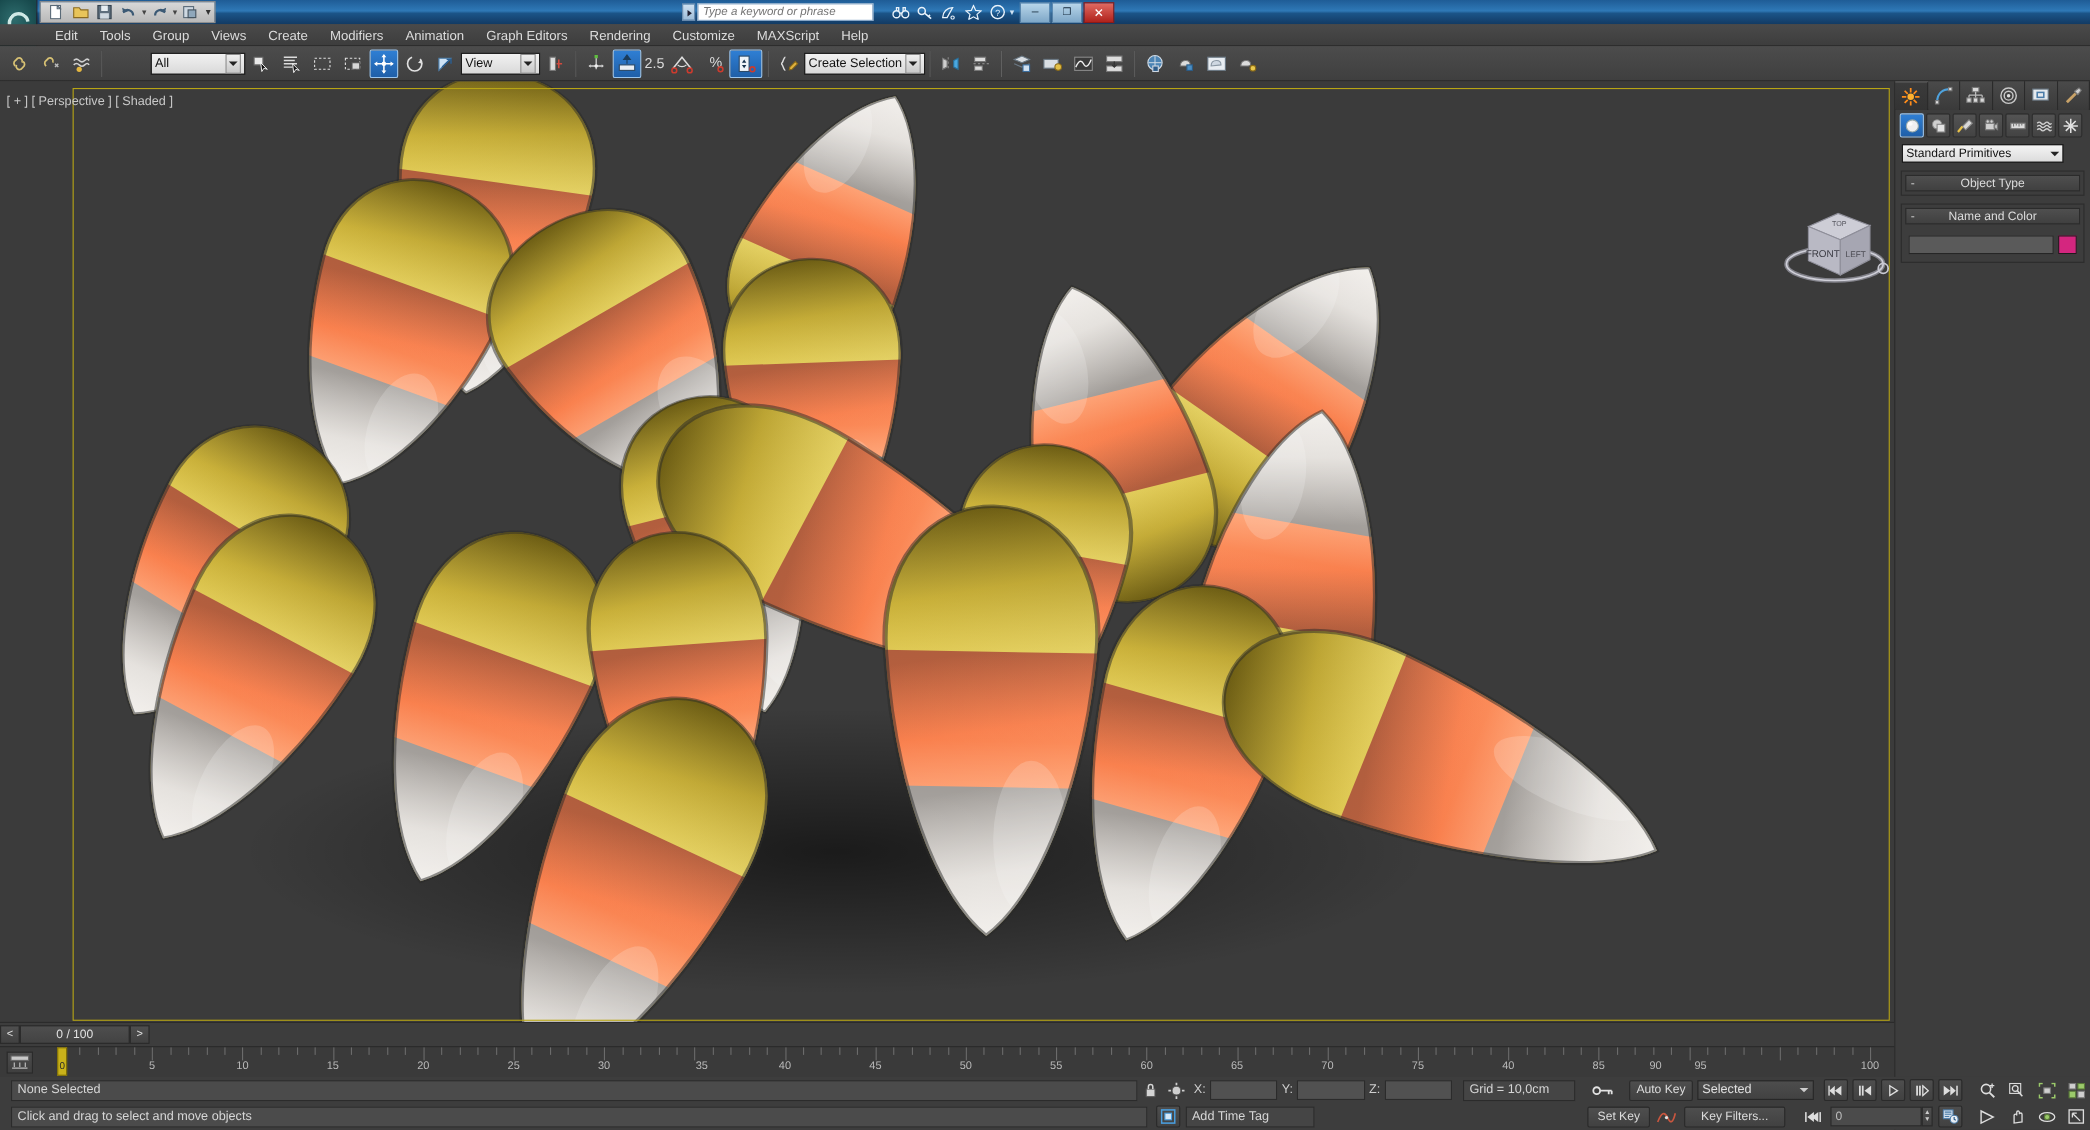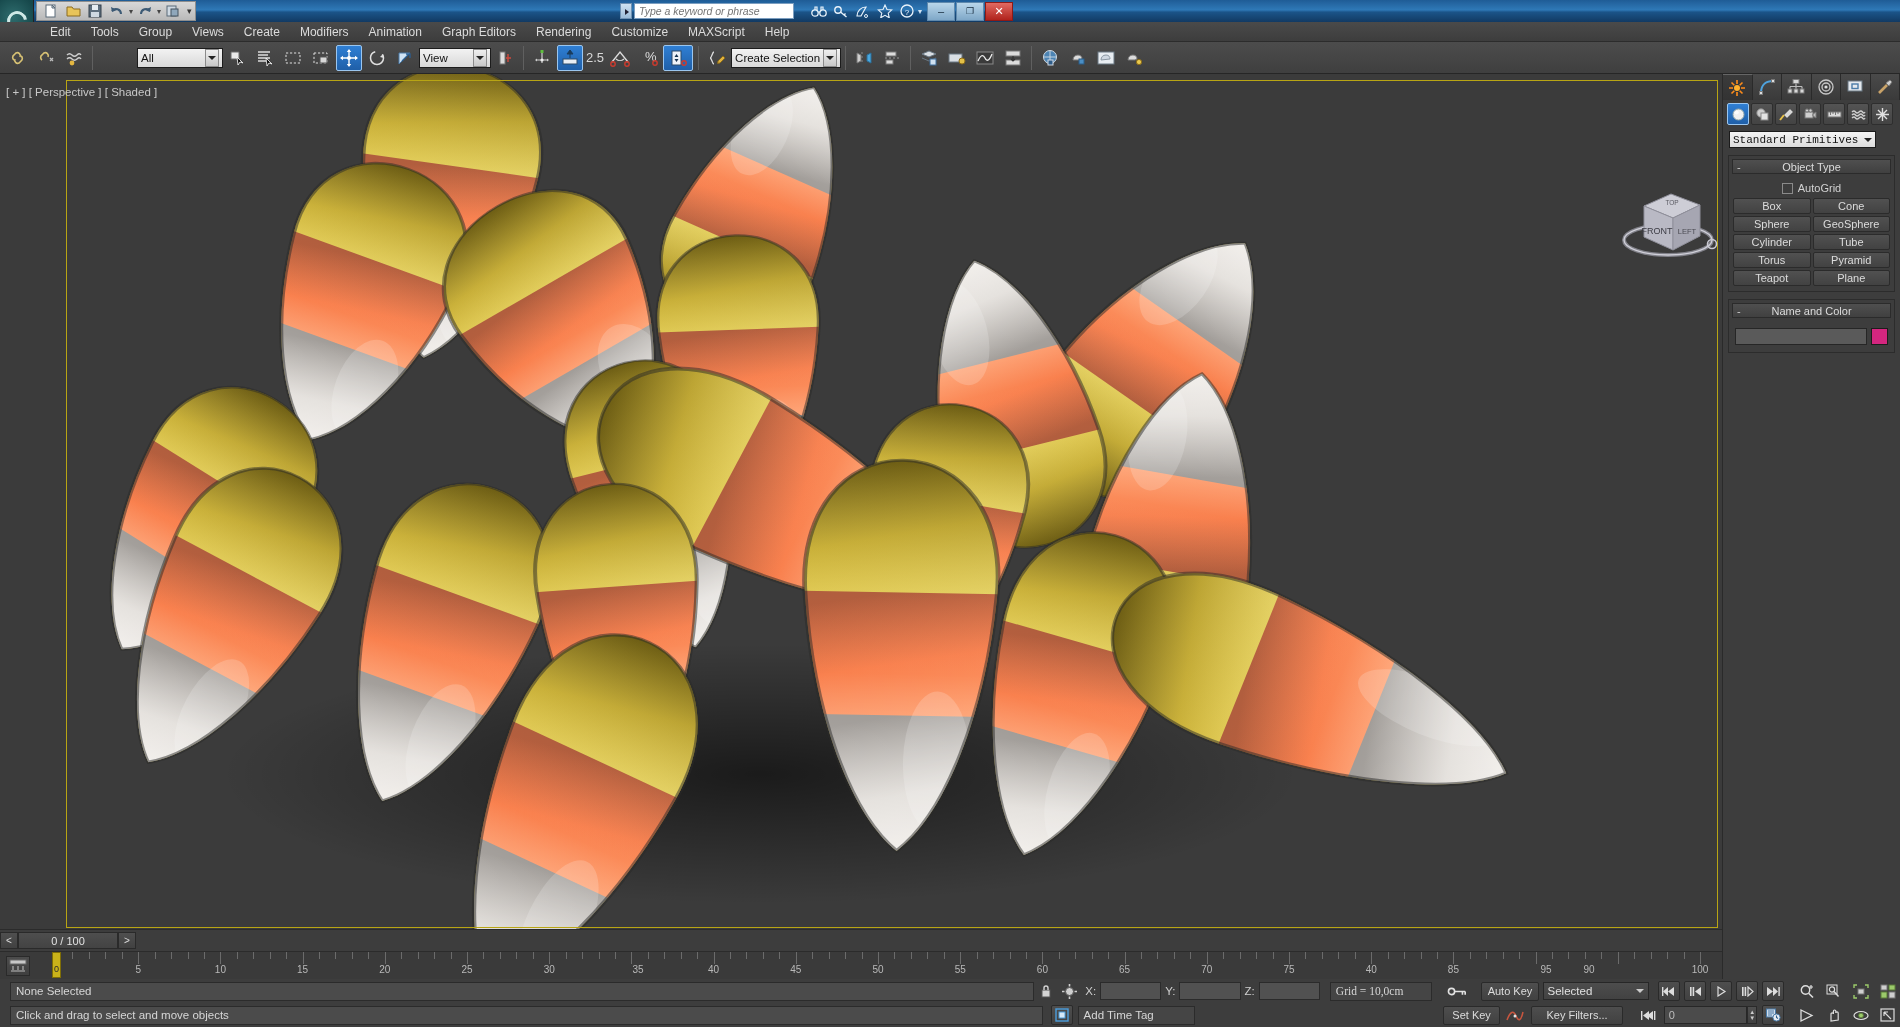--- a/index.html
+++ b/index.html
@@ -100,21 +100,21 @@
   #cmdtabs{ display:flex; height:26px; background:#333; border-bottom:1px solid #222;}
   .cmdtab{ width:29.5px;height:26px;display:flex;align-items:center;justify-content:center;
     border-right:1px solid #2a2a2a; background:linear-gradient(180deg,#4a4a4a,#3a3a3a);}
   .cmdtab.sel{ background:linear-gradient(180deg,#3b3b3b,#333); border-top:1px solid #666;}
   #cmdsubtabs{ display:flex; height:28px; align-items:center; padding-left:4px; gap:2px;}
   .subtab{ width:22px;height:22px;display:flex;align-items:center;justify-content:center;
     background:linear-gradient(180deg,#545454,#434343); border:1px solid #2e2e2e;border-radius:2px;}
   .subtab.sel{ background:linear-gradient(180deg,#2f7fd4,#1f5fa8); border:1px solid #9bc6ef;}
   #primsel{
     margin:3px 24px 0 6px; height:17px; background:linear-gradient(180deg,#f4f4f4,#dcdcdc);
-    border:1px solid #1b1b1b; color:#111;font-size:11px; display:flex;align-items:center;padding:0 3px;font-family:Liberation Mono, monospace;
+    border:1px solid #1b1b1b; color:#111;font-size:11px; display:flex;align-items:center;padding:0 3px;
   }
   #primsel .pv{flex:1;}
   #primsel .pa:after{content:"";display:block;border-top:4px solid #222;border-left:4px solid transparent;border-right:4px solid transparent;}
   .rollout{ margin:7px 5px 0 5px; border:1px solid #2c2c2c; background:#3d3d3d; }
   .roll-head{
     height:15px; background:linear-gradient(180deg,#4f4f4f,#404040); border:1px solid #2b2b2b;
     margin:3px; display:flex;align-items:center; justify-content:center; position:relative;
     font-size:11px; color:#dcdcdc;
   }
   .roll-head .minus{ position:absolute;left:4px;top:1px;font-size:11px;color:#ccc;}
@@ -680,38 +680,20 @@
   </div>
   <div id="primsel">
     <div class="pv">Standard Primitives</div>
       <div class="pa"></div>
   </div>
 
   <div class="rollout">
     <div class="roll-head">
       <span class="minus">-</span>
       <span>Object Type</span>
-    </div>
-    <div class="roll-body">
-      <div class="chkrow">
-        <span class="chkbox"></span>
-        <span>AutoGrid</span>
-      </div>
-      <div class="btngrid">
-        <div class="otbtn">Box</div>
-        <div class="otbtn">Cone</div>
-        <div class="otbtn">Sphere</div>
-        <div class="otbtn">GeoSphere</div>
-        <div class="otbtn">Cylinder</div>
-        <div class="otbtn">Tube</div>
-        <div class="otbtn">Torus</div>
-        <div class="otbtn">Pyramid</div>
-        <div class="otbtn">Teapot</div>
-        <div class="otbtn">Plane</div>
-      </div>
     </div>
   </div>
 
   <div class="rollout">
     <div class="roll-head">
       <span class="minus">-</span>
       <span>Name and Color</span>
     </div>
     <div class="roll-body">
       <div class="namerow">
@@ -851,21 +833,21 @@
       <div class="ruler-lbl" style="left: 713.6px;">40</div>
       <div class="ruler-lbl" style="left: 795.8px;">45</div>
       <div class="ruler-lbl" style="left: 878px;">50</div>
       <div class="ruler-lbl" style="left: 960.2px;">55</div>
       <div class="ruler-lbl" style="left: 1042.4px;">60</div>
       <div class="ruler-lbl" style="left: 1124.6px;">65</div>
       <div class="ruler-lbl" style="left: 1206.8px;">70</div>
       <div class="ruler-lbl" style="left: 1289px;">75</div>
       <div class="ruler-lbl" style="left: 1371.2px;">40</div>
       <div class="ruler-lbl" style="left: 1453.4px;">85</div>
-      <div class="ruler-lbl" style="left: 1589px;">90</div>
+      <div class="ruler-lbl" style="left: 1505px;">90</div>
       <div class="ruler-lbl" style="left: 1546px;">95</div>
       <div class="ruler-lbl" style="left: 1700px;">100</div>
     </div>
   <div id="playhead">
       <span>0</span>
     </div>
 </div>
 
 <div id="statuswrap">
 
@@ -884,21 +866,21 @@
             <path d="M7.5 0v2.5M7.5 12.5V15M0 7.5h2.5M12.5 7.5H15"></path>
           </g>
         </svg>
     </div>
     <span class="coordlbl">X:</span>
     <div class="coordbox"></div>
     <span class="coordlbl">Y:</span>
     <div class="coordbox"></div>
     <span class="coordlbl">Z:</span>
     <div class="coordbox"></div>
-    <div class="sfield" style="width:104px;margin-left:10px;font-family:Liberation Serif, serif;">Grid = 10,0cm</div>
+    <div class="sfield" style="width:104px;margin-left:10px;">Grid = 10,0cm</div>
     <div class="sqico flat" style="margin-left:14px;">
       <svg width="22" height="13" viewBox="0 0 22 13">
           <circle cx="5" cy="6.5" r="3.4" fill="none" stroke="#e2e2e2" stroke-width="1.8"></circle>
           <path d="M8.4 6.5H20M17 6.5v3.5M20 6.5v3.5" stroke="#e2e2e2" stroke-width="1.8"></path>
         </svg>
     </div>
     <div class="akey" style="margin-left:12px;">Auto Key</div>
     <div class="selcombo" style="margin-left:4px;">
       <span>Selected</span>
         <span class="sa"></span>

